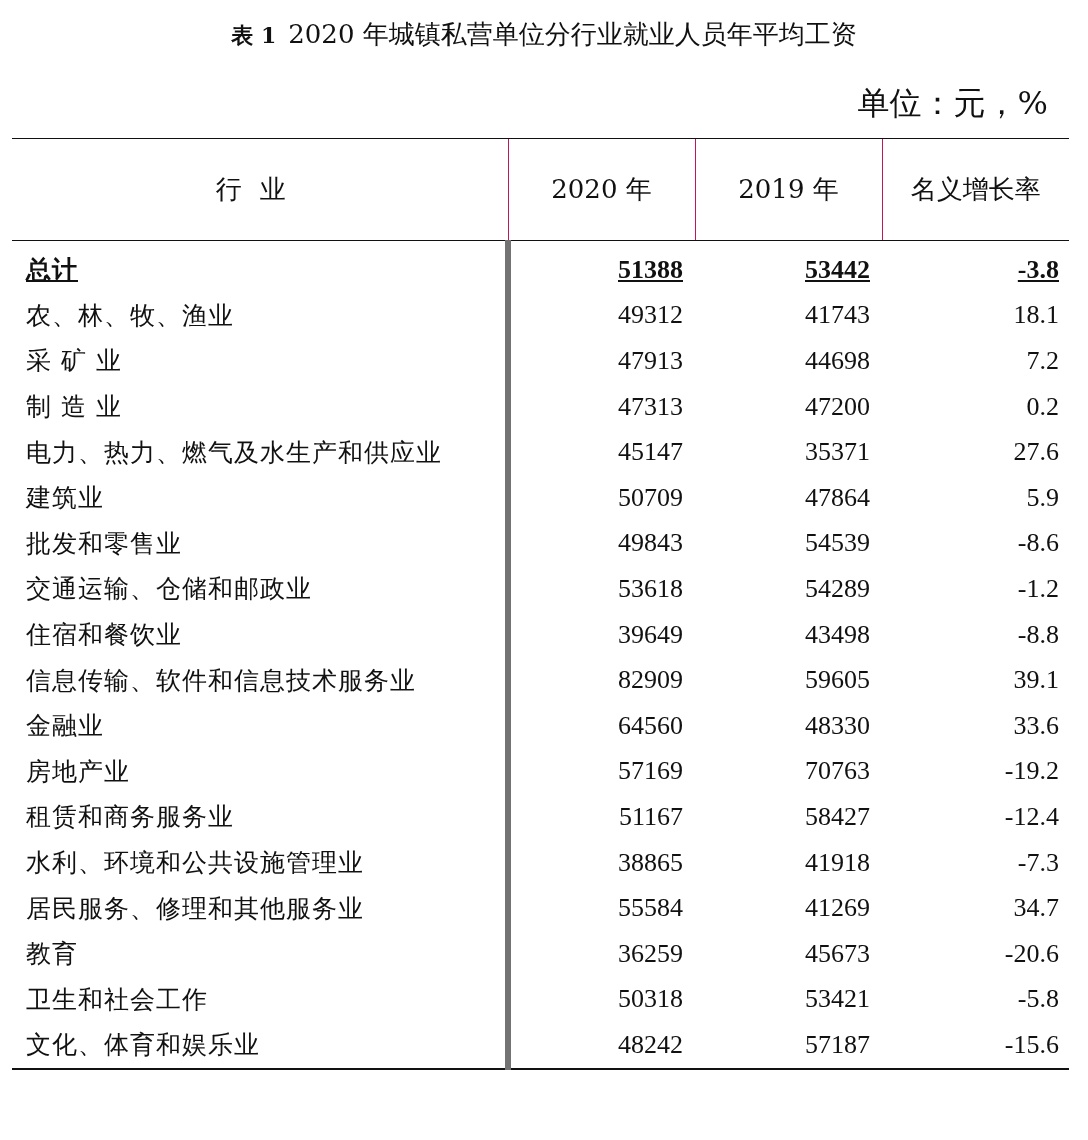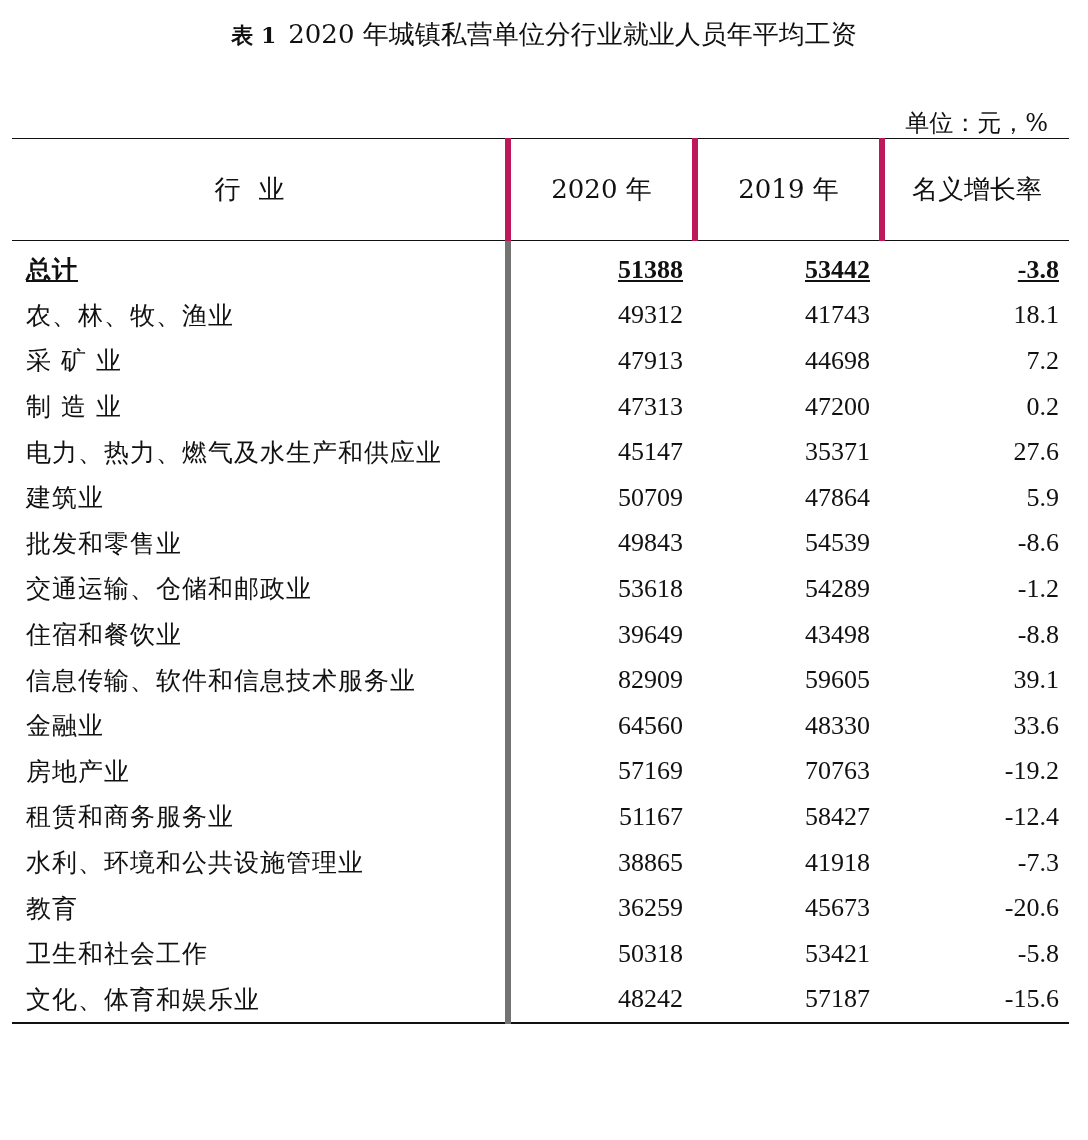--- a/index.html
+++ b/index.html
@@ -25,23 +25,23 @@
       line-height: 40px;
       white-space: nowrap;
     }
     .title .label {
       font-weight: bold;
       font-size: 22px;
       margin-right: 12px;
     }
     .unit {
       position: absolute;
-      top: 106px;
+      top: 86px;
       right: 40px;
-      font-size: 24px;
+      font-size: 32px;
       line-height: 34px;
       white-space: nowrap;
     }
     .tbl {
       position: absolute;
       top: 138px;
       left: 12px;
       width: 1057px;
       border-collapse: collapse;
       table-layout: fixed;
@@ -52,21 +52,21 @@
     .tbl col.c3 { width: 187px; }
     .tbl thead tr {
       height: 102px;
     }
     .tbl thead th {
       font-weight: normal;
       font-size: 26px;
       text-align: center;
       border-top: 1.5px solid #111;
       border-bottom: 1.5px solid #111;
-      border-left: 6px solid #be185d;
+      border-left: 1px solid #be185d;
       padding: 0;
     }
     .tbl thead th:first-child { border-left: none; letter-spacing: 18px; }
     .tbl tbody td {
       font-size: 25px;
       height: 45.6px;
       padding: 0;
       white-space: nowrap;
     }
     .tbl tbody td.name {
@@ -189,20 +189,26 @@
         <td class="num">58427</td>
         <td class="num rate">-12.4</td>
       </tr>
       <tr>
         <td class="name">水利、环境和公共设施管理业</td>
         <td class="num">38865</td>
         <td class="num">41918</td>
         <td class="num rate">-7.3</td>
       </tr>
       <tr>
+        <td class="name">居民服务、修理和其他服务业</td>
+        <td class="num">55584</td>
+        <td class="num">41269</td>
+        <td class="num rate">34.7</td>
+      </tr>
+      <tr>
         <td class="name">教育</td>
         <td class="num">36259</td>
         <td class="num">45673</td>
         <td class="num rate">-20.6</td>
       </tr>
       <tr>
         <td class="name">卫生和社会工作</td>
         <td class="num">50318</td>
         <td class="num">53421</td>
         <td class="num rate">-5.8</td>

